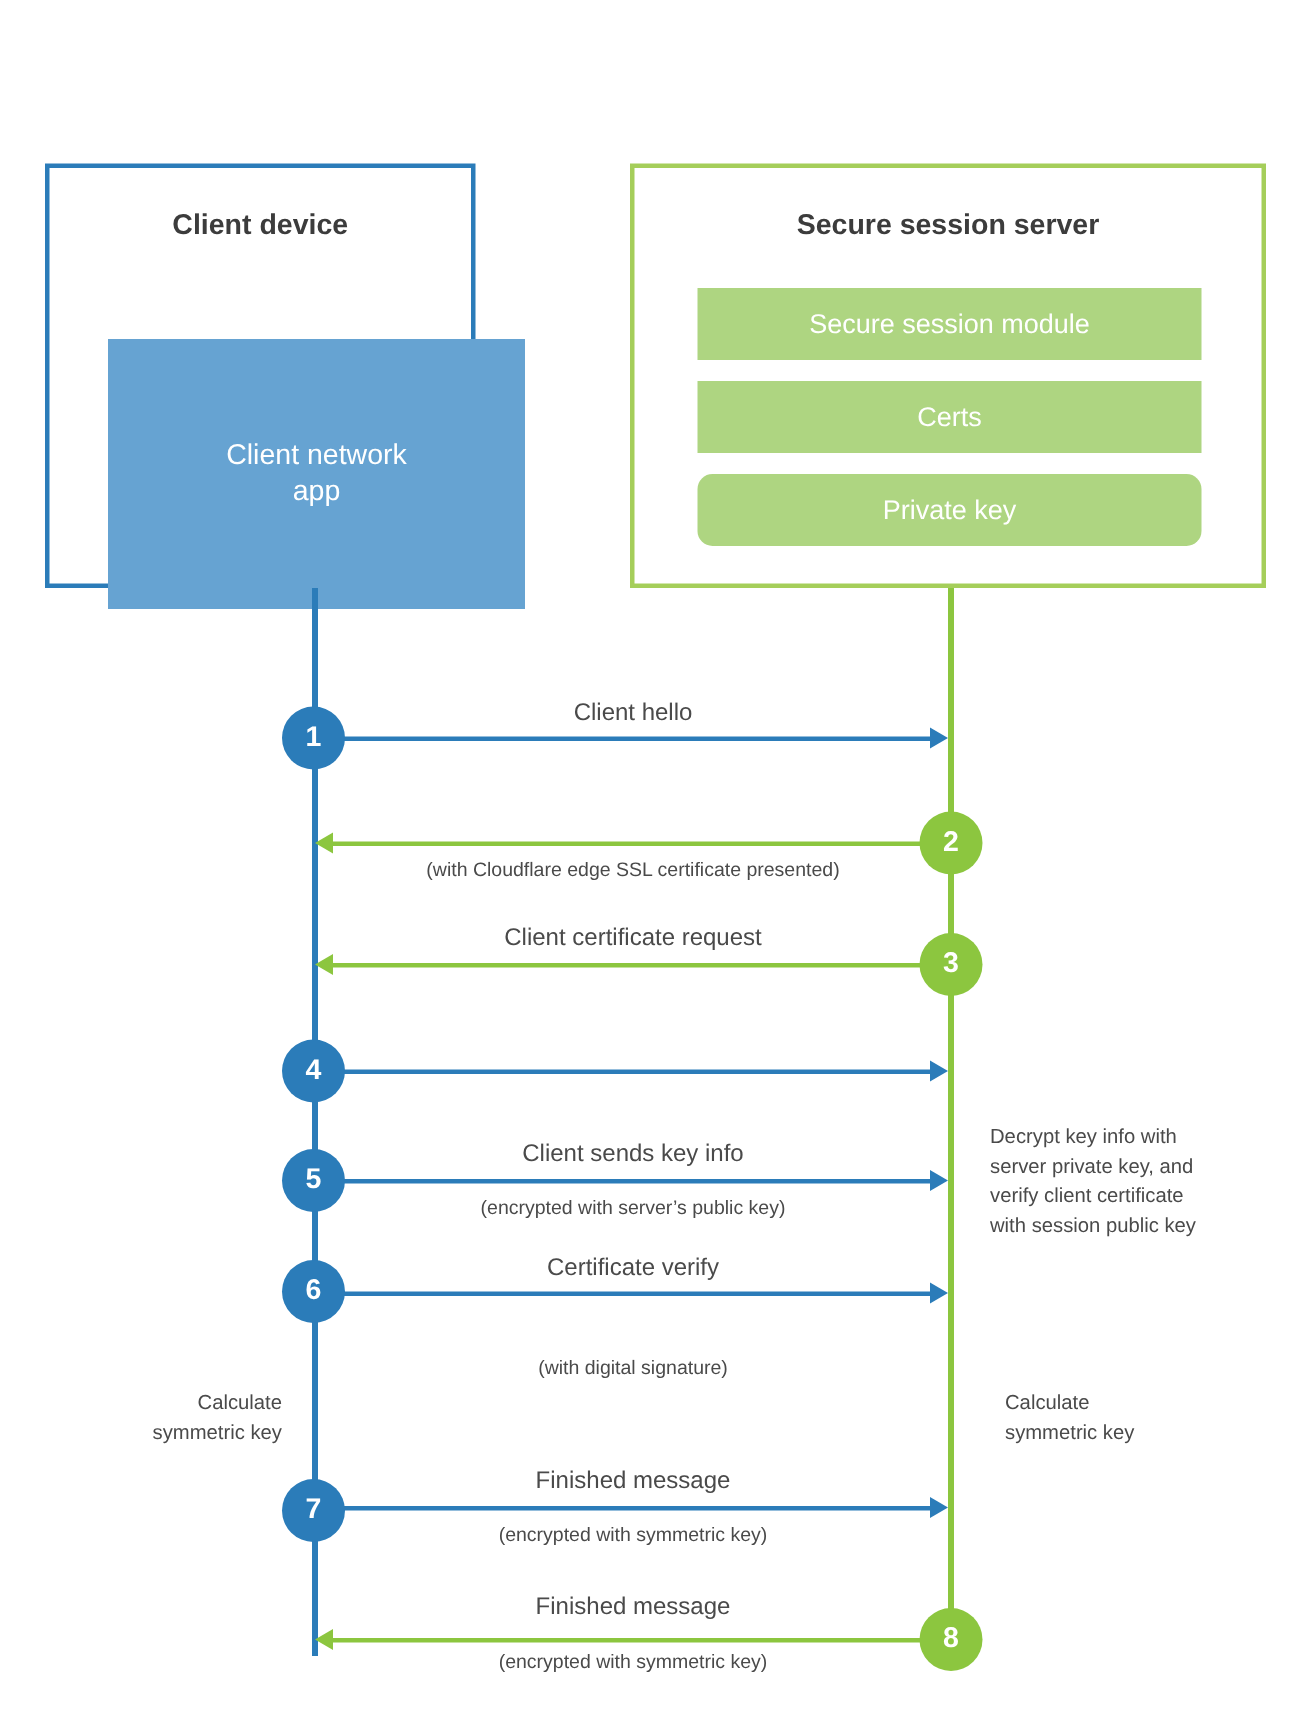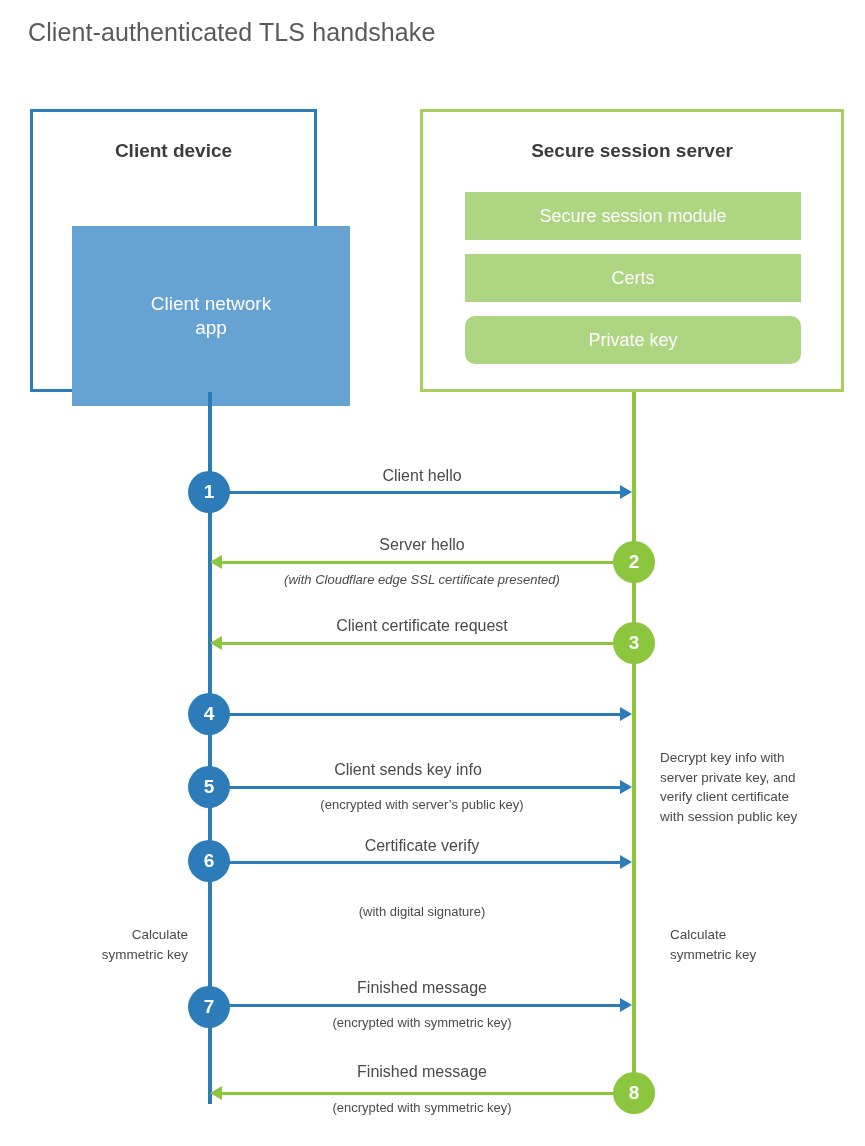--- a/index.html
+++ b/index.html
@@ -166,21 +166,20 @@
     color: #4a4a4a;
   }
   .side-note.right-align { text-align: right; }
   .side-note.left-align { text-align: left; }
 </style>
 </head>
 <body>
 
 <div id="diagram-root">
 
-  <div class="page-title">Client-authenticated TLS handshake</div>
 
   <div class="party-box client">
     <div class="party-title">Client device</div>
     <div class="client-app">
       <div>
         <div>Client network</div>
         <div>app</div>
       </div>
     </div>
   </div>
@@ -193,36 +192,35 @@
   </div>
 
   <div class="lifeline client"></div>
   <div class="lifeline server"></div>
 
   <div class="msg-label" style="left:210px; top:467px; width:424px;">Client hello</div>
   <div class="arrow-line blue" style="left:210px; top:491px; width:412px;"></div>
   <div class="arrow-head right blue" style="left:620px; top:485px;"></div>
   <div class="step-circle blue" style="left:188px; top:471px;">1</div>
 
-  <div class="msg-label" style="left:210px; top:536px; width:424px;">Server hello</div>
   <div class="arrow-line green" style="left:222px; top:561px; width:412px;"></div>
   <div class="arrow-head left green" style="left:210px; top:555px;"></div>
-  <div class="msg-sublabel" style="left:210px; top:572px; width:424px;font-style:italic;">(with Cloudflare edge SSL certificate presented)</div>
+  <div class="msg-sublabel" style="left:210px; top:572px; width:424px;">(with Cloudflare edge SSL certificate presented)</div>
   <div class="step-circle green" style="left:613px; top:541px;">2</div>
 
   <div class="msg-label" style="left:210px; top:617px; width:424px;">Client certificate request</div>
   <div class="arrow-line green" style="left:222px; top:642px; width:412px;"></div>
   <div class="arrow-head left green" style="left:210px; top:636px;"></div>
   <div class="step-circle green" style="left:613px; top:622px;">3</div>
 
   <div class="arrow-line blue" style="left:210px; top:713px; width:412px;"></div>
   <div class="arrow-head right blue" style="left:620px; top:707px;"></div>
   <div class="step-circle blue" style="left:188px; top:693px;">4</div>
 
-  <div class="msg-label" style="left:196px; top:761px; width:424px;">Client sends key info</div>
+  <div class="msg-label" style="left:210px; top:761px; width:424px;">Client sends key info</div>
   <div class="arrow-line blue" style="left:210px; top:786px; width:412px;"></div>
   <div class="arrow-head right blue" style="left:620px; top:780px;"></div>
   <div class="msg-sublabel" style="left:210px; top:797px; width:424px;">(encrypted with server’s public key)</div>
   <div class="step-circle blue" style="left:188px; top:766px;">5</div>
 
   <div class="msg-label" style="left:210px; top:837px; width:424px;">Certificate verify</div>
   <div class="arrow-line blue" style="left:210px; top:861px; width:412px;"></div>
   <div class="arrow-head right blue" style="left:620px; top:855px;"></div>
   <div class="msg-sublabel" style="left:210px; top:904px; width:424px;">(with digital signature)</div>
   <div class="step-circle blue" style="left:188px; top:840px;">6</div>

